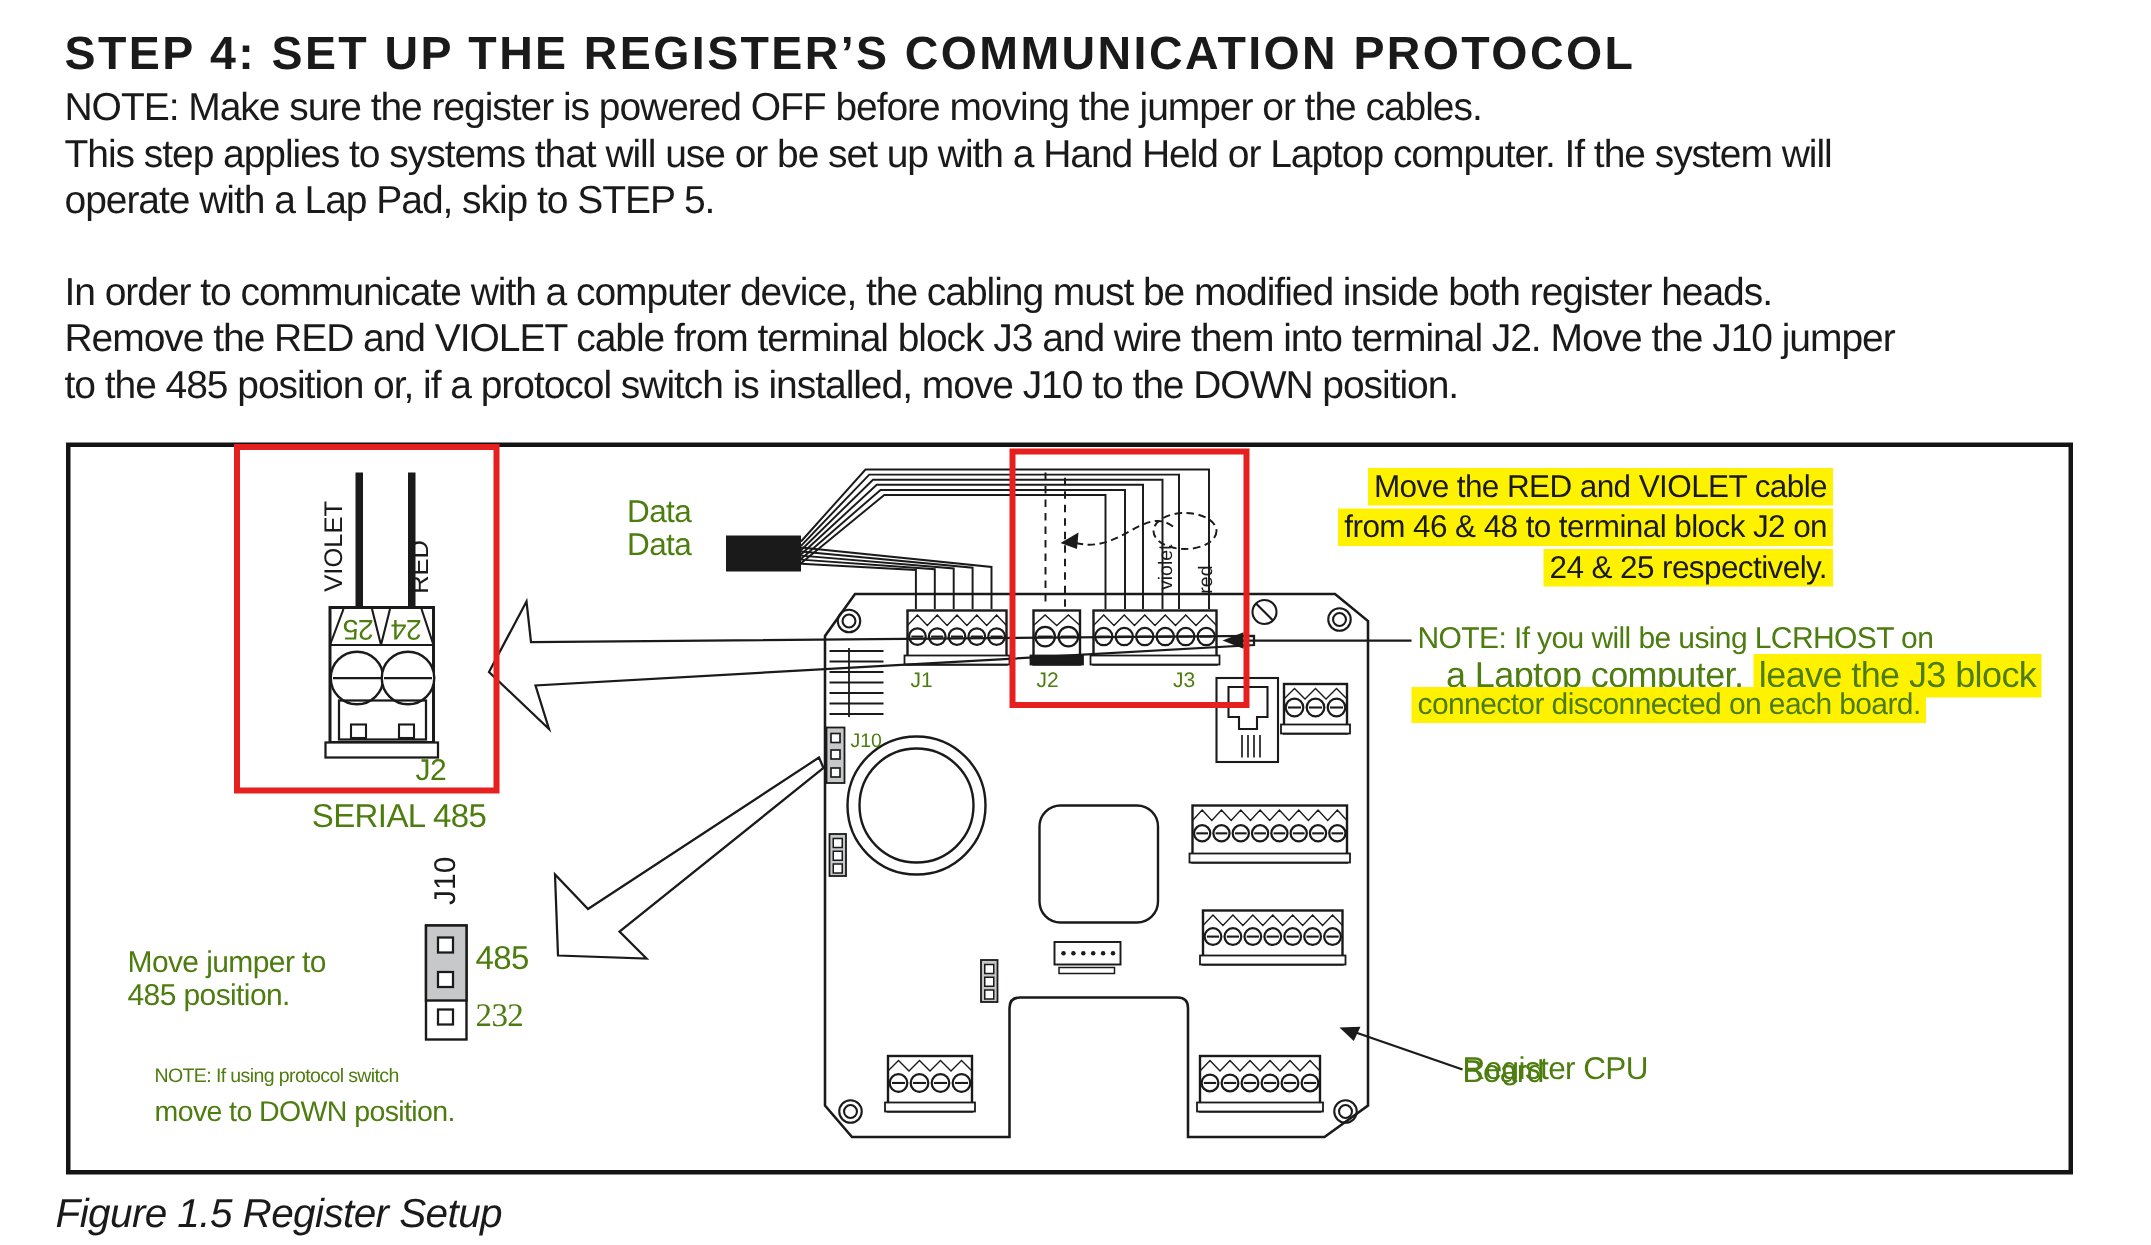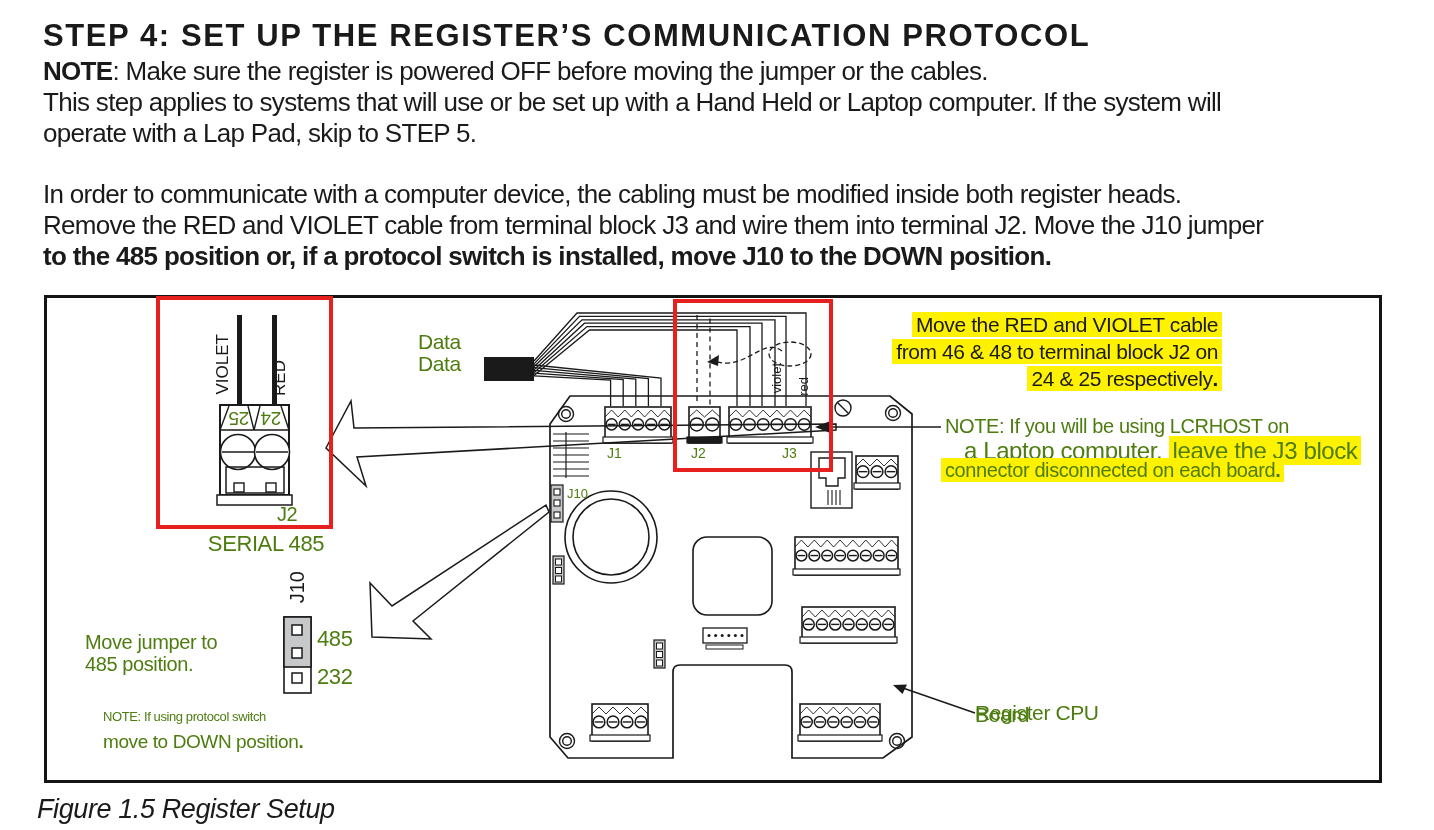--- a/index.html
+++ b/index.html
@@ -14,34 +14,34 @@
   .caption{font-size:27px;font-style:italic;letter-spacing:-0.4px;white-space:nowrap;}
   .frame{border:3px solid #141414;box-sizing:border-box;background:transparent;}
   .redbox{border:4px solid var(--callout-red,#e5201f);box-sizing:border-box;}
   .t{position:absolute;font-size:21px;letter-spacing:-0.4px;white-space:nowrap;color:#4d7c0f;}
   .hl{background:var(--hl,#fff200);padding:1px 4px;}
   .vtext{position:absolute;writing-mode:vertical-rl;transform:rotate(180deg);white-space:nowrap;color:#1a1a1a;}
   .r180{transform:rotate(180deg);text-align:center;}
   .mc{line-height:27px;text-align:right;}
   .small{font-size:14px;letter-spacing:0;}
   svg{position:absolute;left:0;top:0;}
-  b{font-weight:bold;}
+  b{font-weight:normal;}
 </style>
 </head>
 <body style="--hl: #fff200; --callout-red: #e5201f;">
 
 <div class="abs title" style="left:43px;top:18px;">STEP 4: SET UP THE REGISTER’S COMMUNICATION PROTOCOL</div>
 
 <div class="abs body-line" style="left:43px;top:56px;"><b>NOTE</b><span>: Make sure the register is powered OFF before moving the jumper or the cables.</span></div>
 <div class="abs body-line" style="left:43px;top:87px;">This step applies to systems that will use or be set up with a Hand Held or Laptop computer. If the system will</div>
 <div class="abs body-line" style="left:43px;top:118px;">operate with a Lap Pad, skip to STEP 5.</div>
 
 <div class="abs body-line" style="left:43px;top:179px;">In order to communicate with a computer device, the cabling must be modified inside both register heads.</div>
 <div class="abs body-line" style="left:43px;top:210px;">Remove the RED and VIOLET cable from terminal block J3 and wire them into terminal J2. Move the J10 jumper</div>
-<div class="abs body-line" style="left:43px;top:241px;font-weight:bold;">to the 485 position or, if a protocol switch is installed, move J10 to the DOWN position.</div>
+<div class="abs body-line" style="left:43px;top:241px;">to the 485 position or, if a protocol switch is installed, move J10 to the DOWN position.</div>
 
 <div class="abs frame" style="left:44px;top:295px;width:1338px;height:488px;"></div>
 
 <svg width="1434" height="830" viewBox="0 0 1434 830">
 
   <g>
     <path d="M570 396 H890 L912 414 V737 L883 758 H792 V672 Q792 665 785 665 H680 Q673 665 673 672 V758 H568 L550 737 V424 Z" fill="#ffffff" stroke="#1a1a1a" stroke-width="1.7"></path>
 
     <g fill="none" stroke="#1a1a1a" stroke-width="1.4">
       <circle cx="566" cy="414" r="7.5"></circle>
@@ -291,21 +291,21 @@
   <div><span class="hl">from 46 &amp; 48 to terminal block J2 on</span></div>
   <div><span class="hl"><span>24 &amp; 25 respectively</span><b>.</b></span></div>
 </div>
 
 <div class="t" style="left:945px;top:415px;font-size:20px;">NOTE: If you will be using LCRHOST on</div>
 <div class="t" style="left:964px;top:437px;font-size:24px;"><span>a Laptop computer, </span><span class="hl">leave the J3 block</span></div>
 <div class="t" style="left:941px;top:459px;font-size:20px;"><span class="hl"><span>connector disconnected on each board</span><b>.</b></span></div>
 
 <div class="vtext" style="left:286px;top:571px;font-size:20px;">J10</div>
 <div class="t" style="left:317px;top:626px;font-size:22px;">485</div>
-<div class="t" style="left:317px;top:664px;font-size:22px;">232</div>
+<div class="t" style="left:317px;top:664px;font-size:22px;font-family:Liberation Serif, serif;">232</div>
 <div class="t" style="left:85px;top:631px;font-size:20px;">Move jumper to</div>
 <div class="t" style="left:85px;top:653px;font-size:20px;">485 position.</div>
 <div class="t" style="left:103px;top:709px;font-size:13px;">NOTE: If using protocol switch</div>
 <div class="t" style="left:103px;top:731px;font-size:19px;"><span>move to DOWN position</span><b>.</b></div>
 
 <div class="t" style="left:975px;top:701px;">Register CPU</div>
 <div class="t" style="left:975px;top:703px;">Board</div>
 
 <div class="abs caption" style="left:37px;top:794px;">Figure 1.5 Register Setup</div>
 

